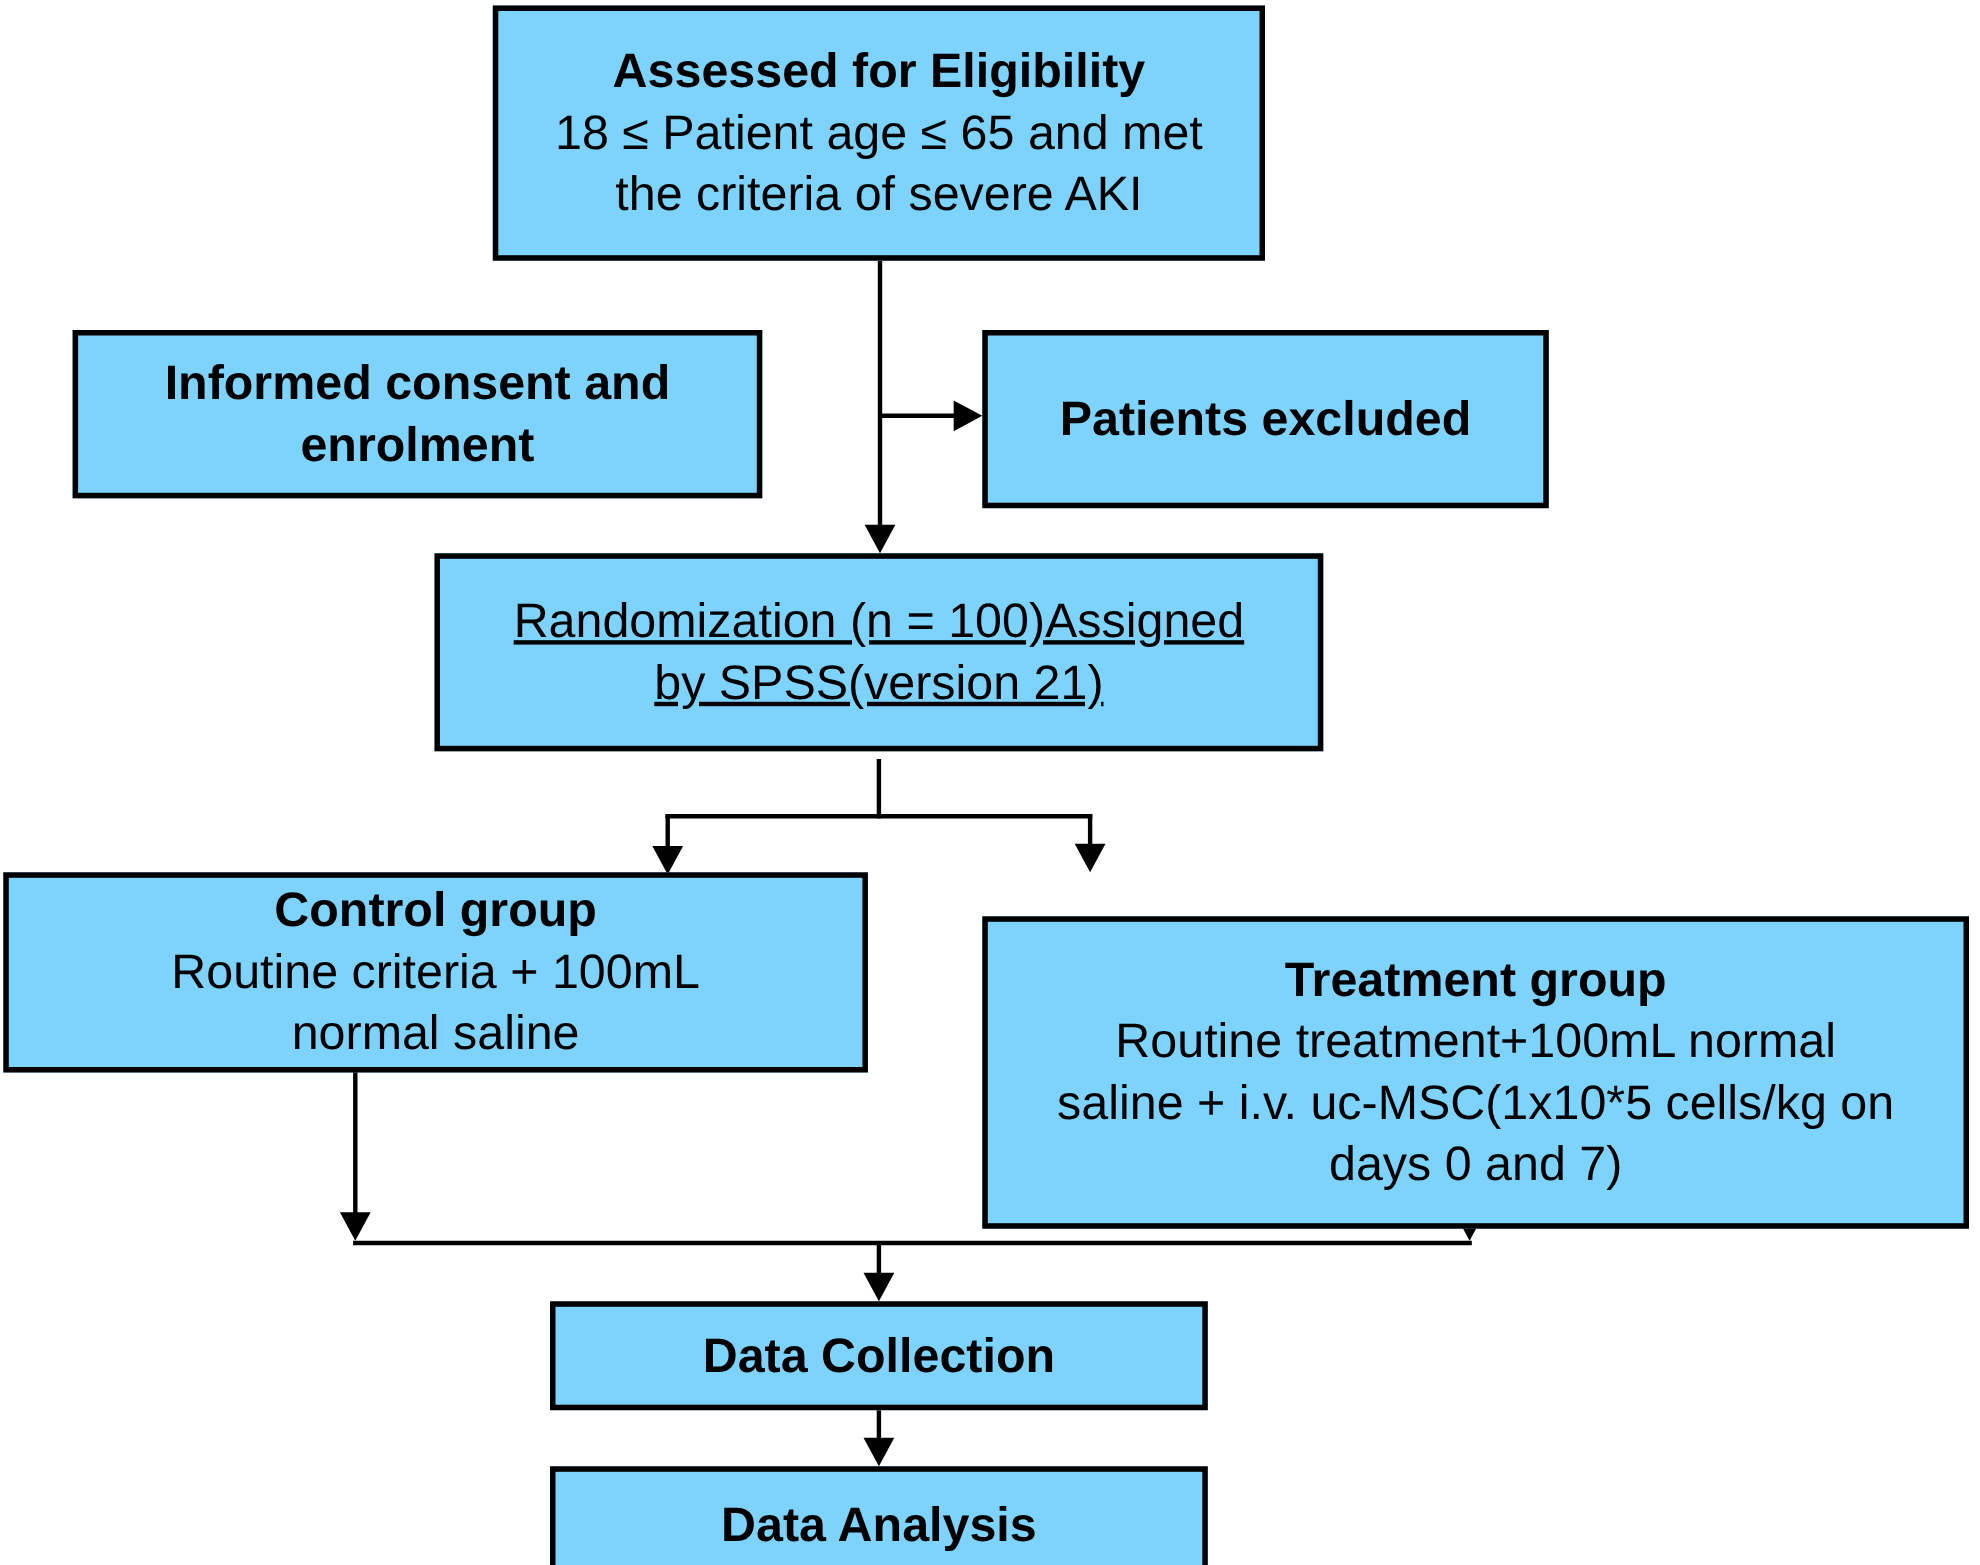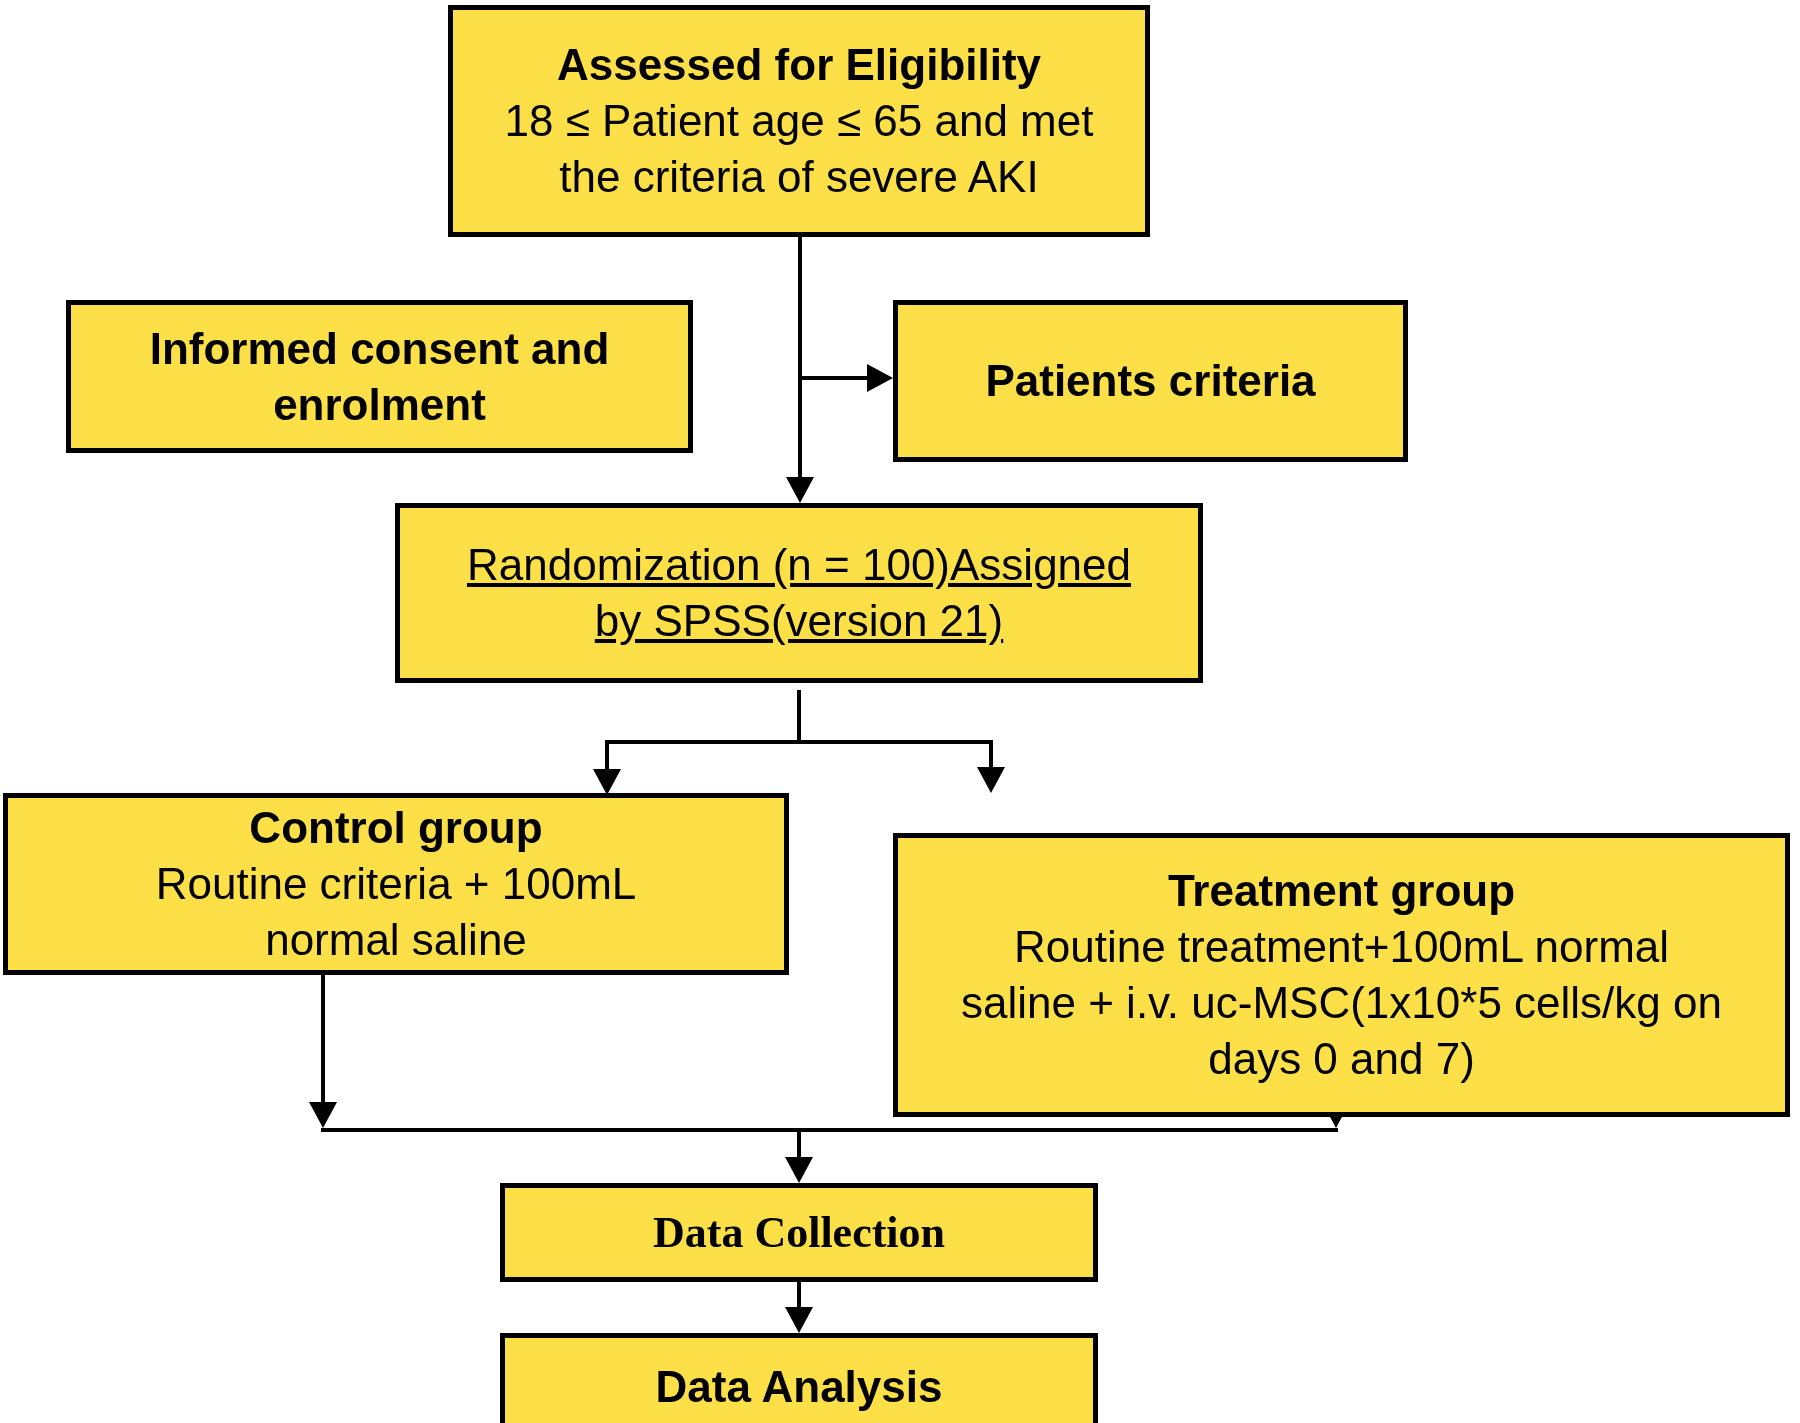--- a/index.html
+++ b/index.html
@@ -19,21 +19,21 @@
     position: absolute;
     left: 0;
     top: 0;
     width: 1800px;
     height: 1423px;
   }
   .node {
     position: absolute;
     box-sizing: border-box;
     border: 5px solid #000000;
-    background: #fde047;
+    background: #7dd3fc;
     display: flex;
     flex-direction: column;
     align-items: center;
     justify-content: center;
     text-align: center;
   }
   .line {
     font-size: 44px;
     line-height: 56px;
     white-space: nowrap;
@@ -42,21 +42,21 @@
   .line.bold {
     font-weight: 700;
   }
   
   #node-eligibility   { left: 448px;  top: 5px;    width: 702px; height: 232px; }
   #node-consent       { left: 66px;   top: 300px;  width: 627px; height: 153px; }
   #node-excluded      { left: 893px;  top: 300px;  width: 515px; height: 162px; }
   #node-randomization { left: 395px;  top: 503px;  width: 808px; height: 180px; text-decoration: underline; }
   #node-control       { left: 3px;    top: 793px;  width: 786px; height: 182px; }
   #node-treatment     { left: 893px;  top: 793px;  width: 897px; height: 284px; margin-top: 40px; }
-  #node-collection    { left: 500px;  top: 1183px; width: 598px; height: 99px; font-family: Liberation Serif, serif; }
+  #node-collection    { left: 500px;  top: 1183px; width: 598px; height: 99px; }
   #node-analysis      { left: 500px;  top: 1333px; width: 598px; height: 108px; }
 </style>
 </head>
 <body>
 
 <div id="canvas">
 
   <svg id="connectors" viewBox="0 0 1800 1423" xmlns="http://www.w3.org/2000/svg">
     <g stroke="#000000" stroke-width="4" fill="none">
 
@@ -99,21 +99,21 @@
     <div class="line">18 ≤ Patient age ≤ 65 and met</div>
     <div class="line">the criteria of severe AKI</div>
   </div>
 
   <div class="node" id="node-consent">
     <div class="line bold">Informed consent and</div>
     <div class="line bold">enrolment</div>
   </div>
 
   <div class="node" id="node-excluded">
-    <div class="line bold">Patients criteria</div>
+    <div class="line bold">Patients excluded</div>
   </div>
 
   <div class="node" id="node-randomization">
     <div class="line">Randomization (n = 100)Assigned</div>
     <div class="line">by SPSS(version 21)</div>
   </div>
 
   <div class="node" id="node-control">
     <div class="line bold">Control group</div>
     <div class="line">Routine criteria + 100mL</div>

